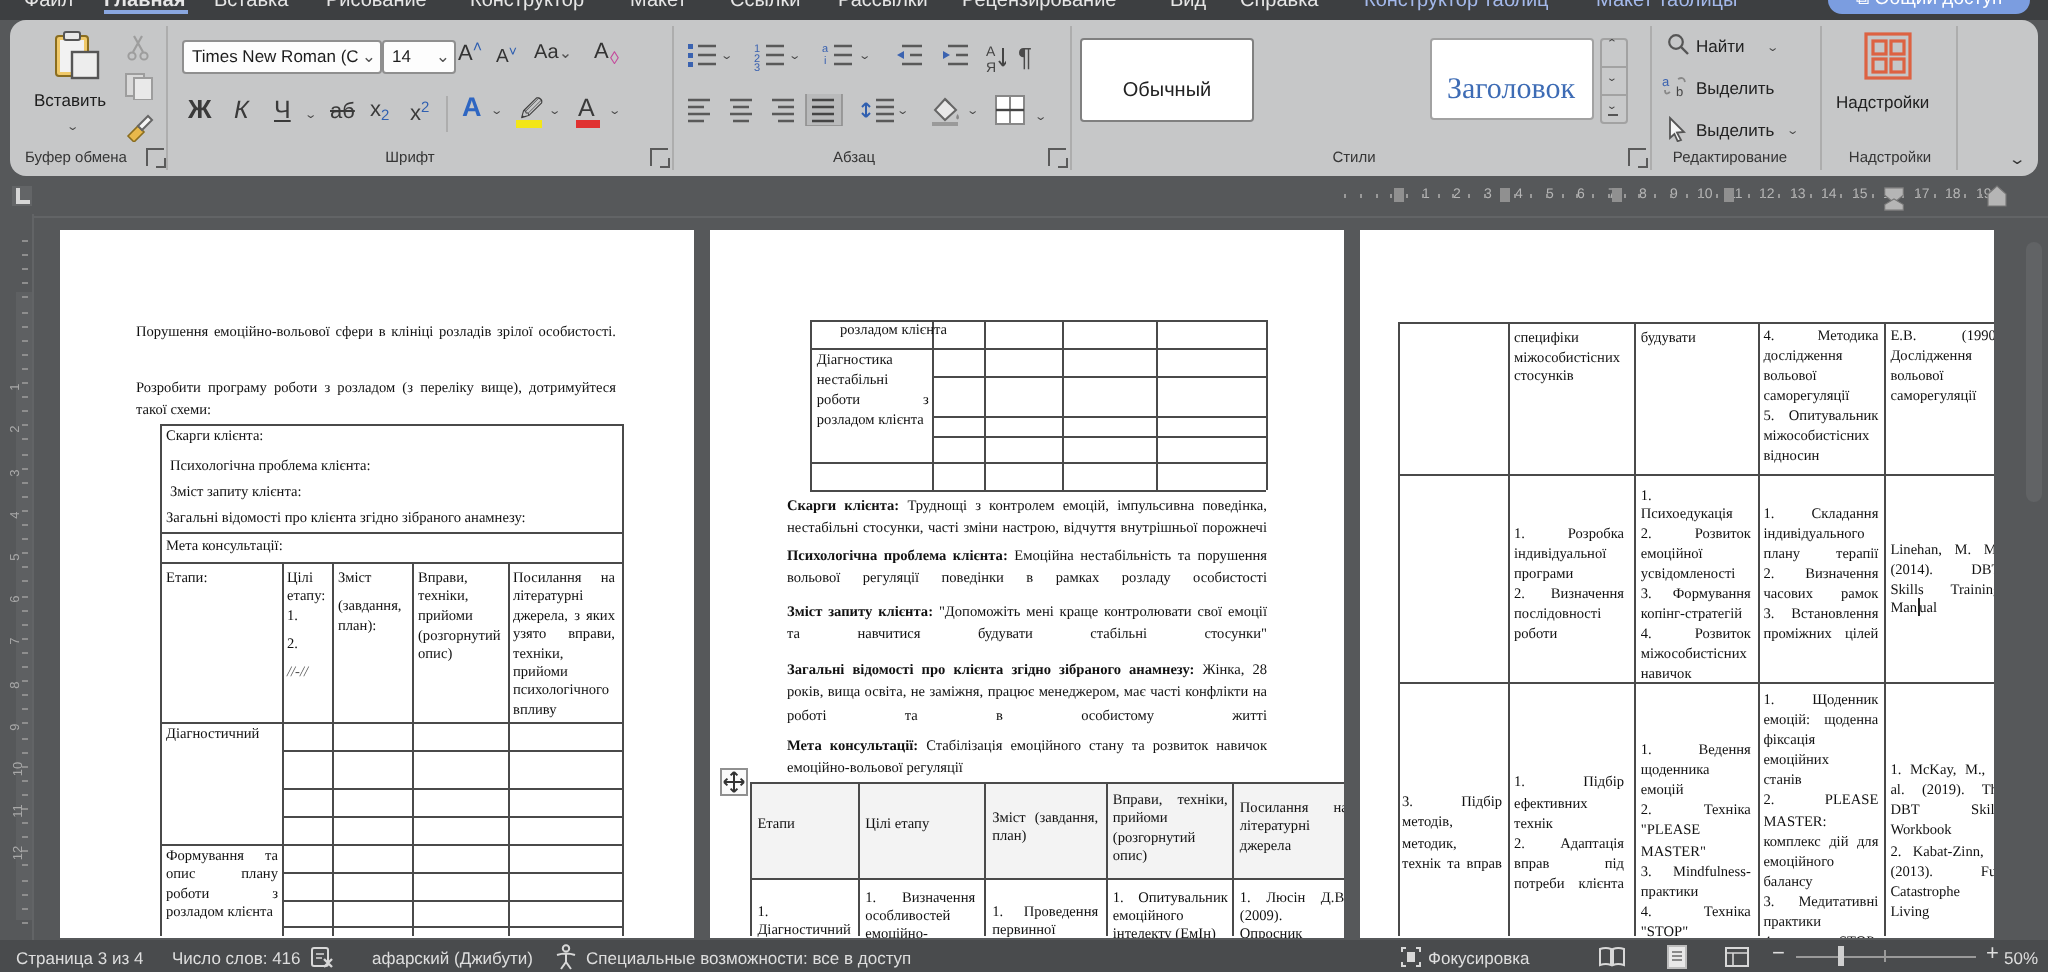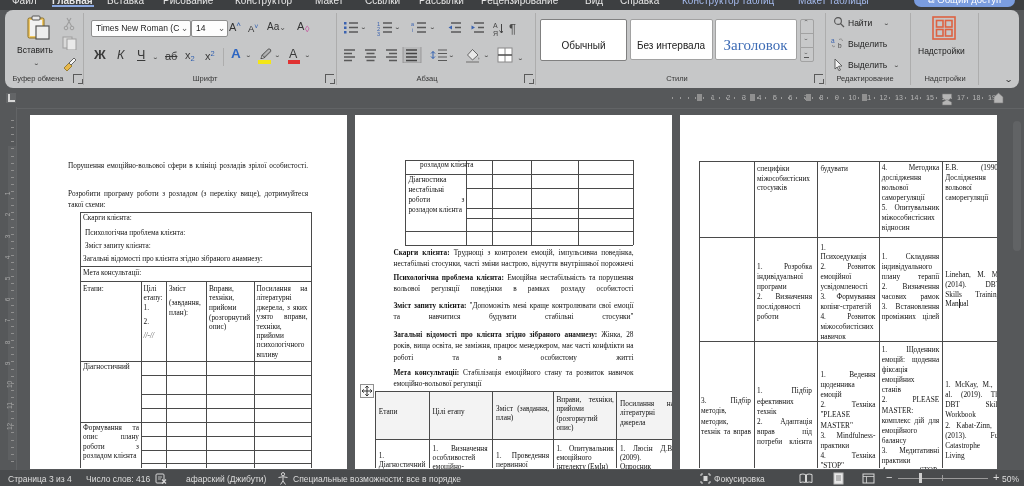--- a/index.html
+++ b/index.html
@@ -160,21 +160,20 @@
  <svg class="ic" style="left:492px;top:37px" width="17" height="17" viewBox="0 0 17 17">
   <rect x="1" y="1" width="14" height="14" fill="#fff" stroke="#888" stroke-width="1"></rect>
   <path d="M8 1v14M1 8h14" stroke="#888" stroke-width="1"></path>
   <path d="M1 8h14" stroke="#444" stroke-width="1.2"></path>
  </svg>
  <div class="glabel" style="left:362px">Абзац</div>
  <div class="launch" style="left:519px"></div>
  <div class="sep" style="left:530px"></div>
 
  <div class="a" style="left:535px;top:8.5px;width:85px;height:40px;background:#fff;border:1.5px solid #808080;border-radius:2px;font-size:10px;color:#222;text-align:center;line-height:52px">Обычный</div>
- <div class="a" style="left:624.5px;top:9px;width:81px;height:39px;background:#fff;border:1px solid #a2a2a2;border-radius:2px;font-size:10px;color:#222;text-align:center;line-height:52px">Без интервала</div>
  <div class="a" style="left:709.5px;top:9px;width:80px;height:39px;background:#fff;border:1px solid #a2a2a2;border-radius:2px;font-family:'Liberation Serif',serif;font-size:15px;color:#3e6cb5;text-align:center;line-height:50px">Заголовок</div>
  <div class="a" style="left:795px;top:9px;width:12px;height:13px;background:#c8c9ca;border:1px solid #a2a2a2;border-radius:2px 2px 0 0"></div>
  <div class="a" style="left:795px;top:23px;width:12px;height:13px;background:#c8c9ca;border:1px solid #a2a2a2"></div>
  <div class="a" style="left:795px;top:37px;width:12px;height:13px;background:#c8c9ca;border:1px solid #a2a2a2;border-radius:0 0 2px 2px"></div>
  <div class="chev" style="left:798px;top:7px;transform:rotate(180deg) scaleY(0.7);font-size:7px">⌄</div>
  <div class="chev" style="left:798px;top:25px;font-size:7px">⌄</div>
  <div class="chev" style="left:798px;top:39px;font-size:7px">⌄</div>
  <div class="a" style="left:799px;top:46.5px;width:5px;height:1px;background:#555"></div>
  <div class="glabel" style="left:612px">Стили</div>
  <div class="launch" style="left:809px"></div>
@@ -490,21 +489,21 @@
  <svg class="a" style="left:155px;top:3px" width="12" height="11" viewBox="0 0 12 11">
       <rect x="1" y="1" width="8" height="9" rx="1" fill="none" stroke="#d8d8d8" stroke-width="1"></rect>
       <path d="M3 4h4M3 6h3" stroke="#d8d8d8" stroke-width="0.8"></path>
       <path d="M7 6.5l4 4M11 6.5l-4 4" stroke="#d8d8d8" stroke-width="1.2"></path>
     </svg>
  <div class="st" style="left:186px">афарский (Джибути)</div>
  <svg class="a" style="left:277px;top:2px" width="12" height="13" viewBox="0 0 12 13">
       <circle cx="6" cy="2.2" r="1.6" fill="none" stroke="#d8d8d8" stroke-width="1"></circle>
       <path d="M1.5 5.5 Q6 4 10.5 5.5 M6 5.2 V9 M6 9 L3.5 12.5 M6 9 L8.5 12.5" fill="none" stroke="#d8d8d8" stroke-width="1"></path>
     </svg>
- <div class="st" style="left:293px">Специальные возможности: все в порядке</div>
+ <div class="st" style="left:293px">Специальные возможности: все в доступ</div>
  <svg class="a" style="left:700px;top:3px" width="11" height="11" viewBox="0 0 11 11">
       <path d="M1 3V1h2M8 1h2v2M10 8v2H8M3 10H1V8" fill="none" stroke="#d8d8d8" stroke-width="1"></path>
       <rect x="3.5" y="3" width="4" height="5" fill="#d8d8d8"></rect>
     </svg>
  <div class="st" style="left:714px">Фокусировка</div>
  <svg class="a" style="left:799px;top:3px" width="14" height="11" viewBox="0 0 14 11">
       <path d="M1 1.5 Q4 0.5 6.5 1.5 V9.5 Q4 8.5 1 9.5 Z M13 1.5 Q10 0.5 7.5 1.5 V9.5 Q10 8.5 13 9.5 Z" fill="none" stroke="#d8d8d8" stroke-width="1"></path>
     </svg>
  <svg class="a" style="left:833px;top:2px" width="11" height="13" viewBox="0 0 11 13">
       <rect x="1" y="1" width="9" height="11" fill="#e8e8e8" stroke="#bdbdbd"></rect>

